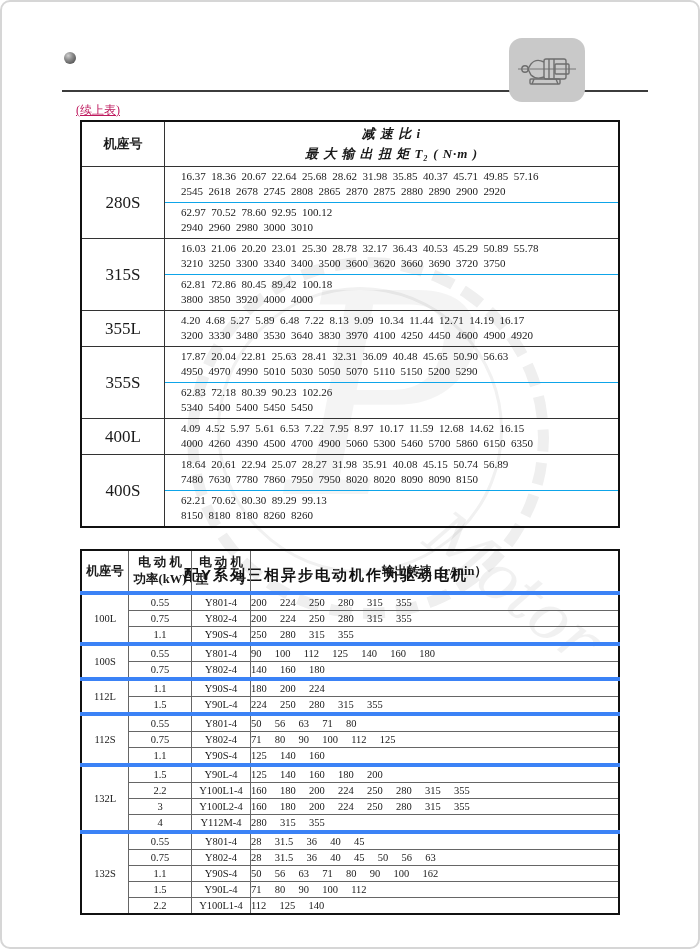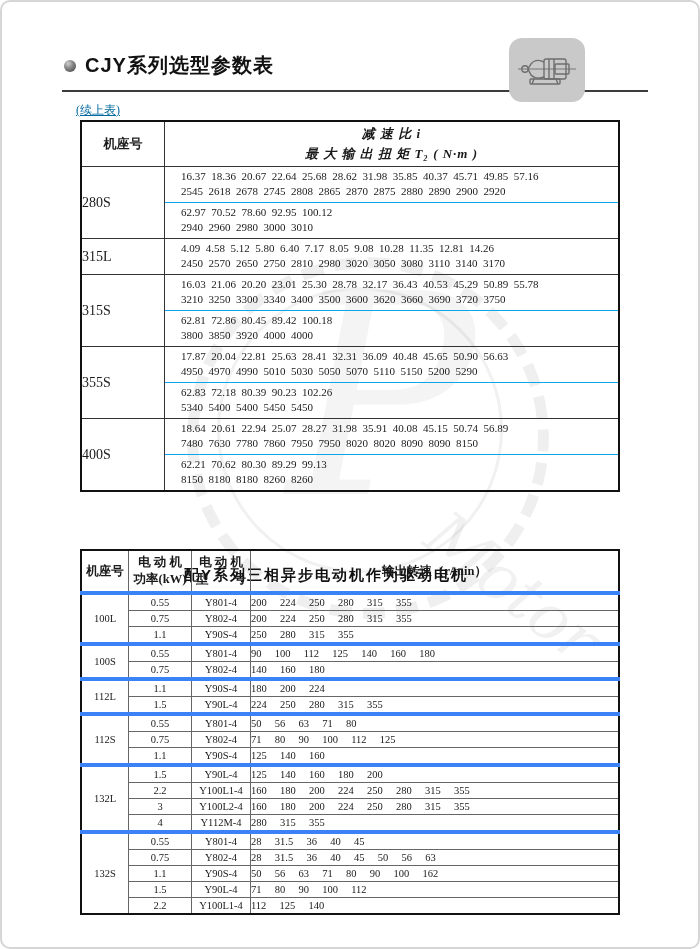--- a/index.html
+++ b/index.html
@@ -9,38 +9,38 @@
     font-family:"Liberation Serif",serif;color:#1a1a1a;
   }
   
   .title-row{position:absolute;left:62px;top:50px;display:flex;align-items:center;gap:9px;z-index:2;}
   .bullet{width:12px;height:12px;border-radius:50%;
     background:radial-gradient(circle at 35% 30%, #cfcfcf 0%, #8a8a8a 40%, #3a3a3a 100%);}
   .page-title{font-family:"Liberation Sans",sans-serif;font-weight:bold;font-size:20px;letter-spacing:1px;color:#111;}
   .rule{position:absolute;left:60px;top:88px;width:586px;height:2px;background:#3c3c3c;z-index:1;}
   .icon-box{position:absolute;left:507px;top:36px;width:76px;height:64px;background:#c9c9c9;
     border-radius:13px;z-index:3;display:flex;align-items:center;justify-content:center;}
-  .cont-note{position:absolute;left:74px;top:100px;font-size:12px;color:#0369a1;z-index:2;text-decoration:underline;}
+  .cont-note{position:absolute;left:74px;top:100px;font-size:12px;color:#be185d;z-index:2;text-decoration:underline;}
   
   .wm{position:absolute;z-index:0;pointer-events:none;}
   .wm-circle{left:185px;top:255px;width:340px;height:340px;border:11px dashed #efefef;border-radius:50%;}
   .wm-circle2{left:215px;top:285px;width:280px;height:280px;border:3px solid #f1f1f1;border-radius:50%;}
   .wm-letter{left:285px;top:255px;font-size:280px;line-height:1;font-style:italic;
     color:rgba(0,0,0,0.045);font-family:"DejaVu Serif",serif;}
   .wm-text{left:455px;top:495px;font-size:64px;font-style:italic;font-family:"DejaVu Serif",serif;
     color:rgba(0,0,0,0.055);transform:rotate(38deg);transform-origin:left top;}
   
   table{border-collapse:collapse;z-index:2;position:absolute;background:transparent;}
   .t1{left:78px;top:118px;width:540px;table-layout:fixed;}
   .t1 th,.t1 td{border:1px solid #333;padding:0;}
   .t1{border:2px solid #111;}
   .t1-h-label{width:82px;font-size:13px;font-weight:600;text-align:center;height:44px;}
   .t1-h-data{font-size:13px;font-weight:600;text-align:center;letter-spacing:1px;font-style:italic;}
   .t1-h-data div{line-height:20px;}
-  .t1-label{width:82px;text-align:left;font-size:14px;}
+  .t1-label{width:82px;text-align:center;font-size:17px;}
   .t1-data{vertical-align:middle;}
   .block{padding:2px 0 3px 0;}
   .block + .block{border-top:1px solid #0ea5e9;}
   .line{height:15px;line-height:15px;font-size:11px;}
   .nums{white-space:pre;padding-left:16px;font-family:"Liberation Serif",serif;}
   
   .t2-title{position:absolute;left:78px;top:520px;width:492px;text-align:center;z-index:2;
     font-family:"Liberation Sans",sans-serif;font-weight:bold;font-size:15px;letter-spacing:2px;color:#111;margin-top:44px;}
   .t2{left:78px;top:547px;width:540px;table-layout:fixed;border:2px solid #111;}
   .t2 th,.t2 td{border:1px solid #666;padding:0;}
@@ -60,21 +60,20 @@
 
 <div class="page">
 
   <div class="wm wm-circle"></div>
   <div class="wm wm-circle2"></div>
   <div class="wm wm-letter">P</div>
   <div class="wm wm-text">Motor</div>
 
   <div class="title-row">
     <span class="bullet"></span>
-    <span class="page-title">CJY系列选型参数表</span>
   </div>
   <div class="rule"></div>
   <div class="icon-box">
     <svg width="58" height="44" viewBox="0 0 58 44">
       <g stroke="#6e6e6e" stroke-width="1.4" fill="none">
         <line x1="0" y1="21" x2="58" y2="21" stroke-width="0.9"></line>
         <rect x="26" y="11" width="22" height="20" rx="2"></rect>
         <line x1="31" y1="11" x2="31" y2="31"></line>
         <line x1="36" y1="11" x2="36" y2="31"></line>
         <rect x="37" y="16" width="14" height="10" rx="1"></rect>
@@ -103,51 +102,60 @@
           <div class="line nums">16.37  18.36  20.67  22.64  25.68  28.62  31.98  35.85  40.37  45.71  49.85  57.16</div>
           <div class="line nums">2545  2618  2678  2745  2808  2865  2870  2875  2880  2890  2900  2920</div>
         </div>
         <div class="block">
           <div class="line nums">62.97  70.52  78.60  92.95  100.12</div>
           <div class="line nums">2940  2960  2980  3000  3010</div>
         </div>
       </td>
     </tr>
     <tr>
-      <td class="t1-label">315L</td>
-      <td class="t1-data">
-        <div class="block">
-          <div class="line nums">4.09  4.58  5.12  5.80  6.40  7.17  8.05  9.08  10.28  11.35  12.81  14.26</div>
-          <div class="line nums">2450  2570  2650  2750  2810  2980  3020  3050  3080  3110  3140  3170</div>
-        </div>
-      </td>
-    </tr>
-    <tr>
       <td class="t1-label">315S</td>
       <td class="t1-data">
         <div class="block">
           <div class="line nums">16.03  21.06  20.20  23.01  25.30  28.78  32.17  36.43  40.53  45.29  50.89  55.78</div>
           <div class="line nums">3210  3250  3300  3340  3400  3500  3600  3620  3660  3690  3720  3750</div>
         </div>
         <div class="block">
           <div class="line nums">62.81  72.86  80.45  89.42  100.18</div>
           <div class="line nums">3800  3850  3920  4000  4000</div>
         </div>
       </td>
     </tr>
     <tr>
+      <td class="t1-label">355L</td>
+      <td class="t1-data">
+        <div class="block">
+          <div class="line nums">4.20  4.68  5.27  5.89  6.48  7.22  8.13  9.09  10.34  11.44  12.71  14.19  16.17</div>
+          <div class="line nums">3200  3330  3480  3530  3640  3830  3970  4100  4250  4450  4600  4900  4920</div>
+        </div>
+      </td>
+    </tr>
+    <tr>
       <td class="t1-label">355S</td>
       <td class="t1-data">
         <div class="block">
           <div class="line nums">17.87  20.04  22.81  25.63  28.41  32.31  36.09  40.48  45.65  50.90  56.63</div>
           <div class="line nums">4950  4970  4990  5010  5030  5050  5070  5110  5150  5200  5290</div>
         </div>
         <div class="block">
           <div class="line nums">62.83  72.18  80.39  90.23  102.26</div>
           <div class="line nums">5340  5400  5400  5450  5450</div>
+        </div>
+      </td>
+    </tr>
+    <tr>
+      <td class="t1-label">400L</td>
+      <td class="t1-data">
+        <div class="block">
+          <div class="line nums">4.09  4.52  5.97  5.61  6.53  7.22  7.95  8.97  10.17  11.59  12.68  14.62  16.15</div>
+          <div class="line nums">4000  4260  4390  4500  4700  4900  5060  5300  5460  5700  5860  6150  6350</div>
         </div>
       </td>
     </tr>
     <tr>
       <td class="t1-label">400S</td>
       <td class="t1-data">
         <div class="block">
           <div class="line nums">18.64  20.61  22.94  25.07  28.27  31.98  35.91  40.08  45.15  50.74  56.89</div>
           <div class="line nums">7480  7630  7780  7860  7950  7950  8020  8020  8090  8090  8150</div>
         </div>

